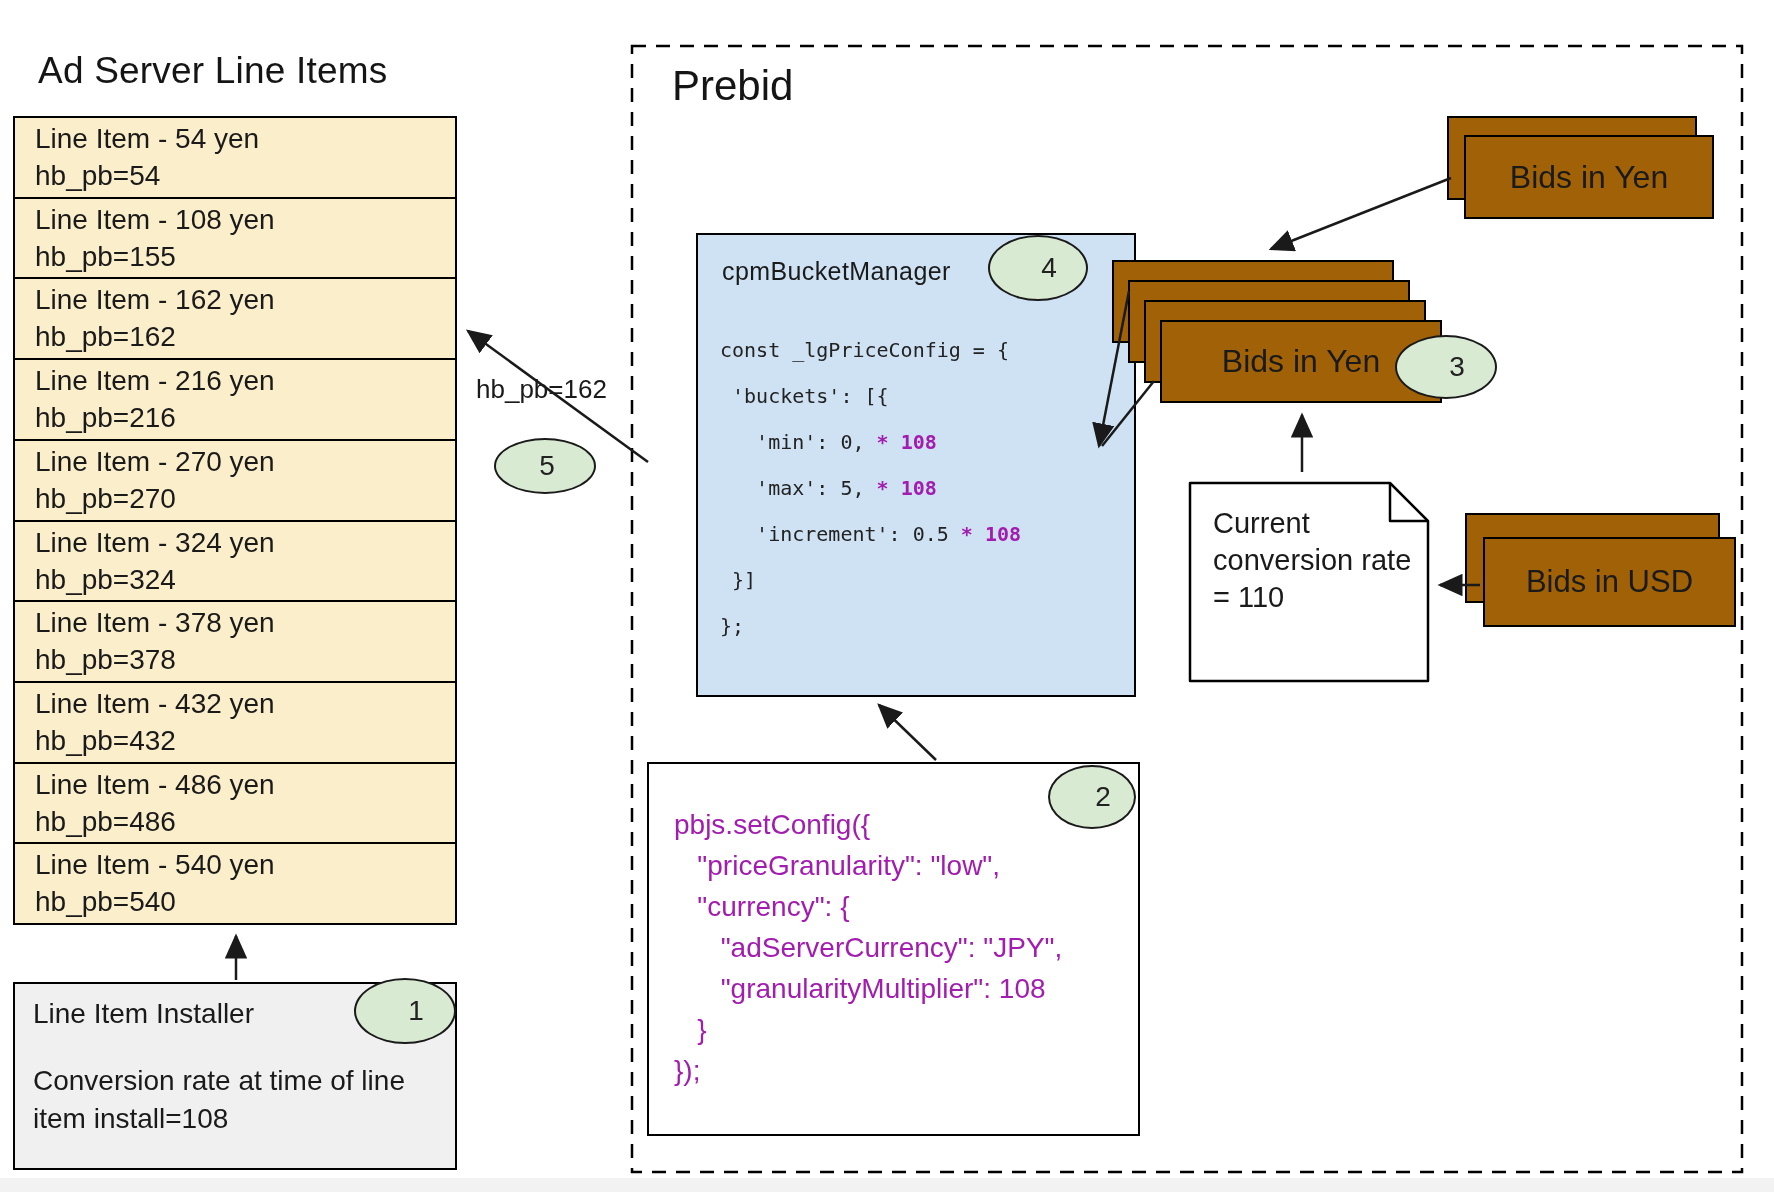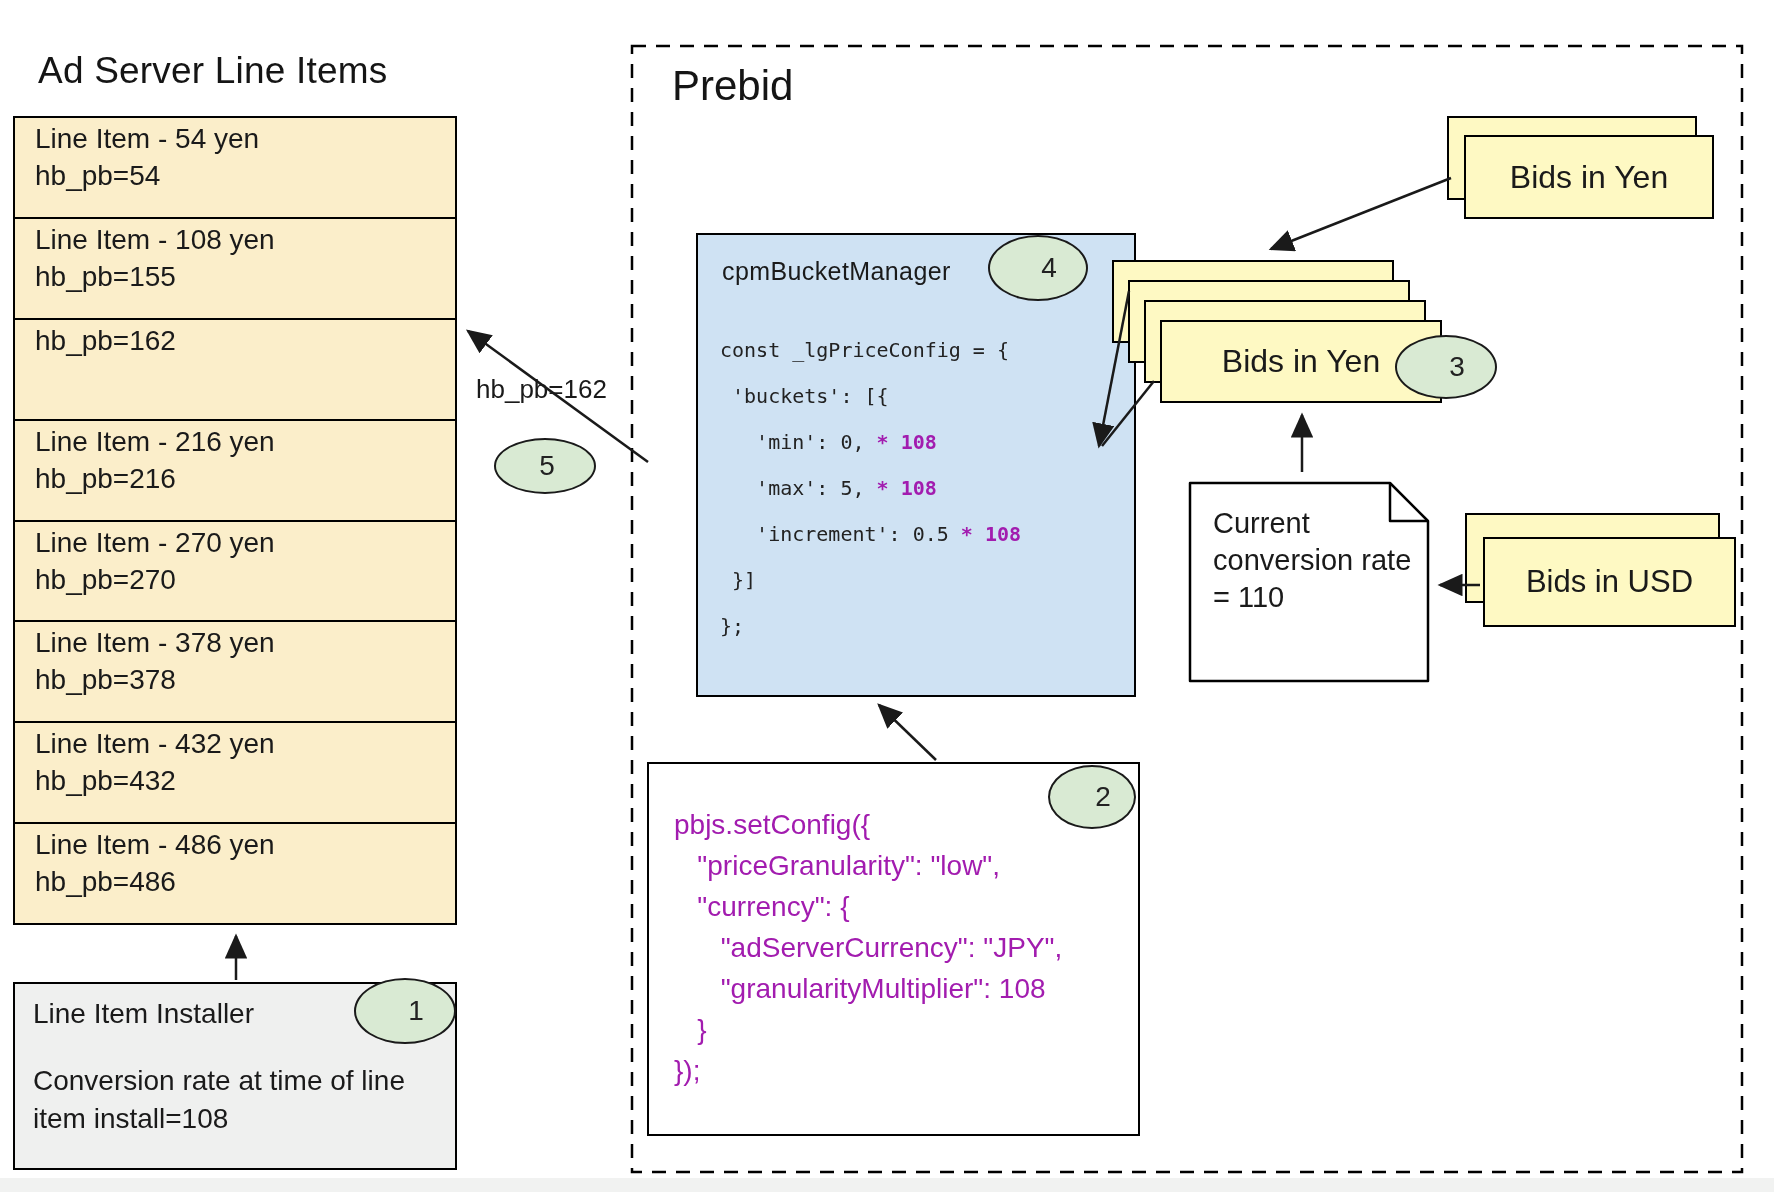--- a/index.html
+++ b/index.html
@@ -44,21 +44,21 @@
 
   .setconfig-box{
     left:647px;top:762px;width:493px;height:374px;background:#fff;
     border:2px solid #000;box-sizing:border-box;z-index:1;
   }
   .setconfig-code{
     position:absolute;left:25px;top:40px;font-size:28px;line-height:41px;white-space:pre;color:#a21caf;
   }
 
   .card{
-    background:#fef9c3;border:2px solid #000;box-sizing:border-box;z-index:1;
+    background:#a16207;border:2px solid #000;box-sizing:border-box;z-index:1;
     display:flex;align-items:center;justify-content:center;font-size:32px;color:#1a1a1a;
   }
 
   .note-text{z-index:3;font-size:29px;line-height:37px;width:205px;}
 
   .edge-label{z-index:3;font-size:26px;color:#1a1a1a;}
 
   .badge{
     z-index:3;background:#d9ead3;border:2px solid #1a1a1a;border-radius:50%;
     display:flex;align-items:center;justify-content:center;
@@ -78,41 +78,50 @@
   <div class="abs li-table">
       <div class="li-row">
         <div>Line Item - 54 yen</div>
         <div>hb_pb=54</div>
       </div>
       <div class="li-row">
         <div>Line Item - 108 yen</div>
         <div>hb_pb=155</div>
       </div>
       <div class="li-row">
+        <div>Line Item - 162 yen</div>
         <div>hb_pb=162</div>
       </div>
       <div class="li-row">
         <div>Line Item - 216 yen</div>
         <div>hb_pb=216</div>
       </div>
       <div class="li-row">
         <div>Line Item - 270 yen</div>
         <div>hb_pb=270</div>
+      </div>
+      <div class="li-row">
+        <div>Line Item - 324 yen</div>
+        <div>hb_pb=324</div>
       </div>
       <div class="li-row">
         <div>Line Item - 378 yen</div>
         <div>hb_pb=378</div>
       </div>
       <div class="li-row">
         <div>Line Item - 432 yen</div>
         <div>hb_pb=432</div>
       </div>
       <div class="li-row">
         <div>Line Item - 486 yen</div>
         <div>hb_pb=486</div>
+      </div>
+      <div class="li-row">
+        <div>Line Item - 540 yen</div>
+        <div>hb_pb=540</div>
       </div>
     </div>
 
   <div class="abs installer">
     <div class="installer-title">Line Item Installer</div>
     <div class="installer-note">Conversion rate at time of line item install=108</div>
   </div>
 
   <div class="abs prebid-title" style="left:672px;top:62px;">Prebid</div>
 

